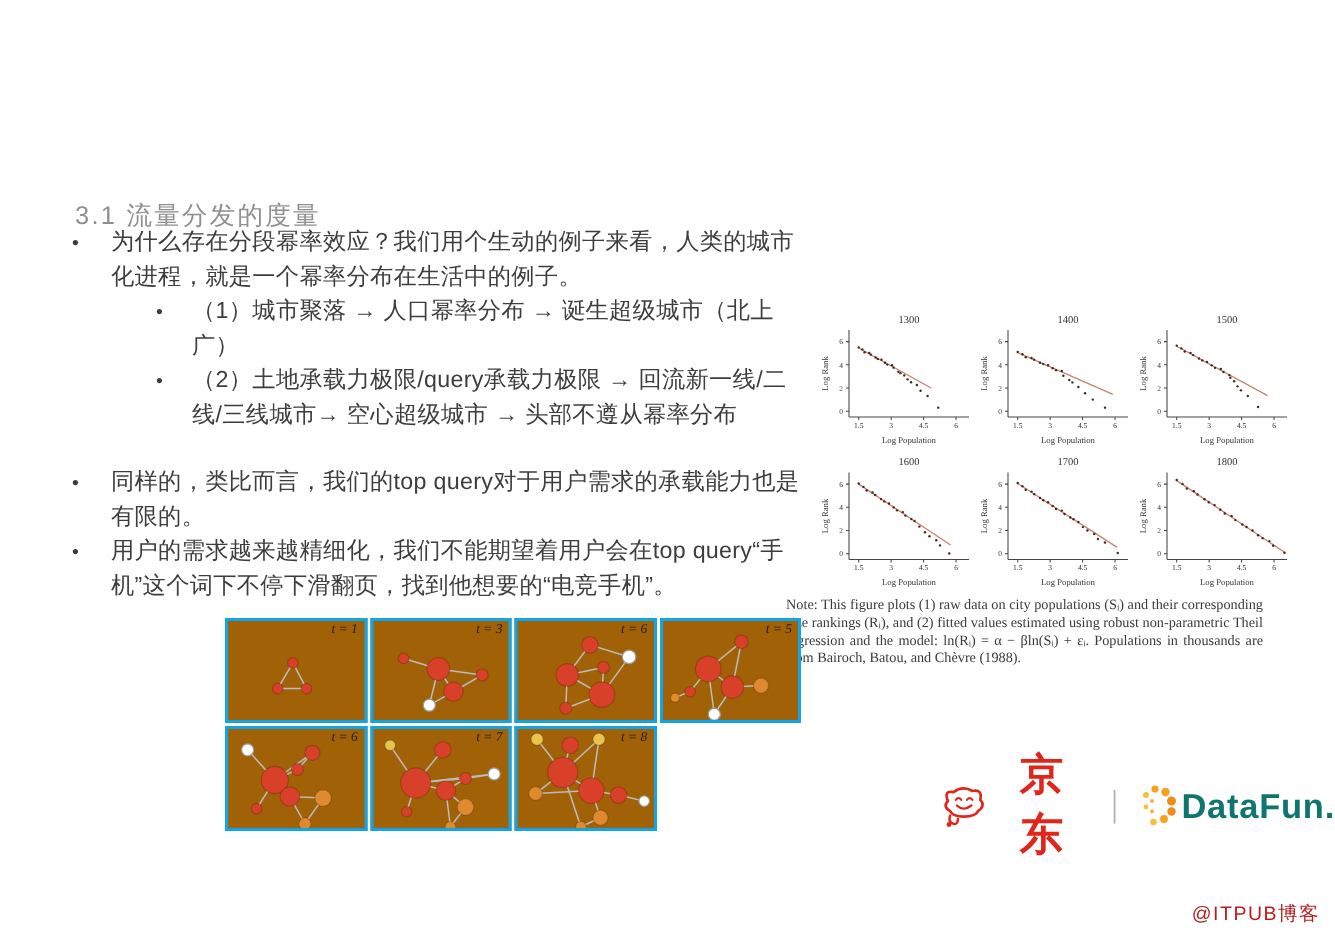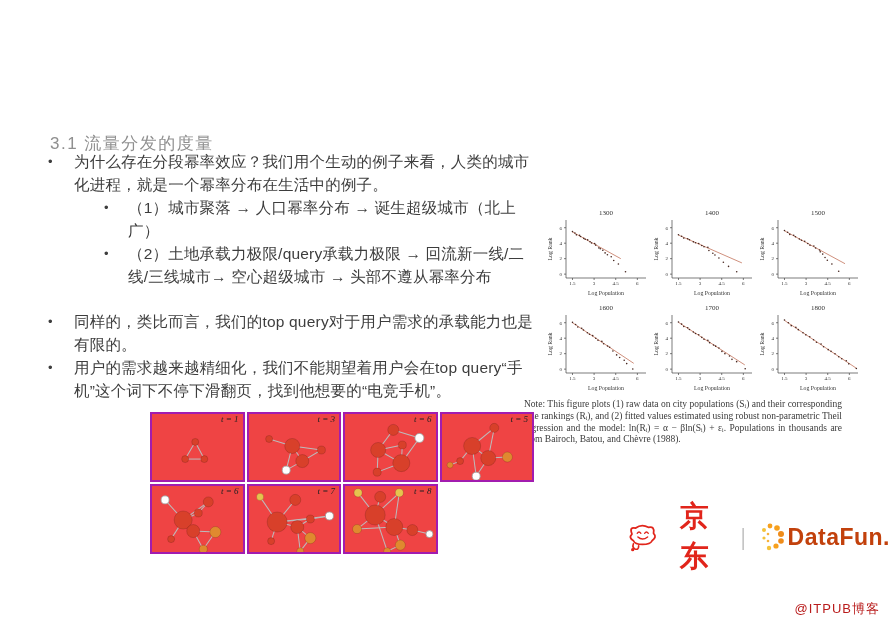--- a/index.html
+++ b/index.html
@@ -29,35 +29,35 @@
   .note{
     position:absolute;left:524px;top:399px;width:318px;
     font-family:Liberation Serif, serif;font-size:9.5px;line-height:11.8px;
     color:#3a3a3a;text-align:justify;
   }
   .network{
     position:absolute;left:150px;top:412px;width:384px;
     display:grid;grid-template-columns:repeat(4,1fr);grid-auto-rows:70px;gap:2px;
   }
   .net-panel{
-    position:relative;border:2px solid #a21caf;background:#ef4444;box-sizing:border-box;text-decoration:underline;
+    position:relative;border:2px solid #0ea5e9;background:#a16207;box-sizing:border-box;text-decoration:underline;
   }
   .net-label{
     position:absolute;top:0px;right:4px;font-family:"Liberation Serif",serif;
     font-style:italic;font-size:9px;color:#222;z-index:2;
   }
   .net-panel svg{position:absolute;left:0;top:0;width:100%;height:100%;}
   .footer{
     position:absolute;left:626px;top:514px;display:flex;align-items:center;gap:13px;height:46px;
   }
   .jd-logo{display:flex;align-items:center;gap:21px;}
   .jd-word{color:#e1251b;font-size:29px;font-weight:bold;letter-spacing:3px;}
   .sep{color:#b0b0b0;font-size:24px;font-weight:100;transform:scaleX(.6);}
   .datafun{display:flex;align-items:center;gap:2px;}
-  .datafun-word{color:#c2410c;font-size:23px;font-weight:bold;letter-spacing:0.5px;}
+  .datafun-word{color:#0f766e;font-size:23px;font-weight:bold;letter-spacing:0.5px;}
   .watermark{
     position:absolute;right:10px;top:600px;color:#b91c1c;font-size:13px;letter-spacing:1px;
   }
 </style>
 </head>
 <body>
 
 <div class="heading">3.1 流量分发的度量</div>
 
 <div class="bullets" id="bullet-list">

